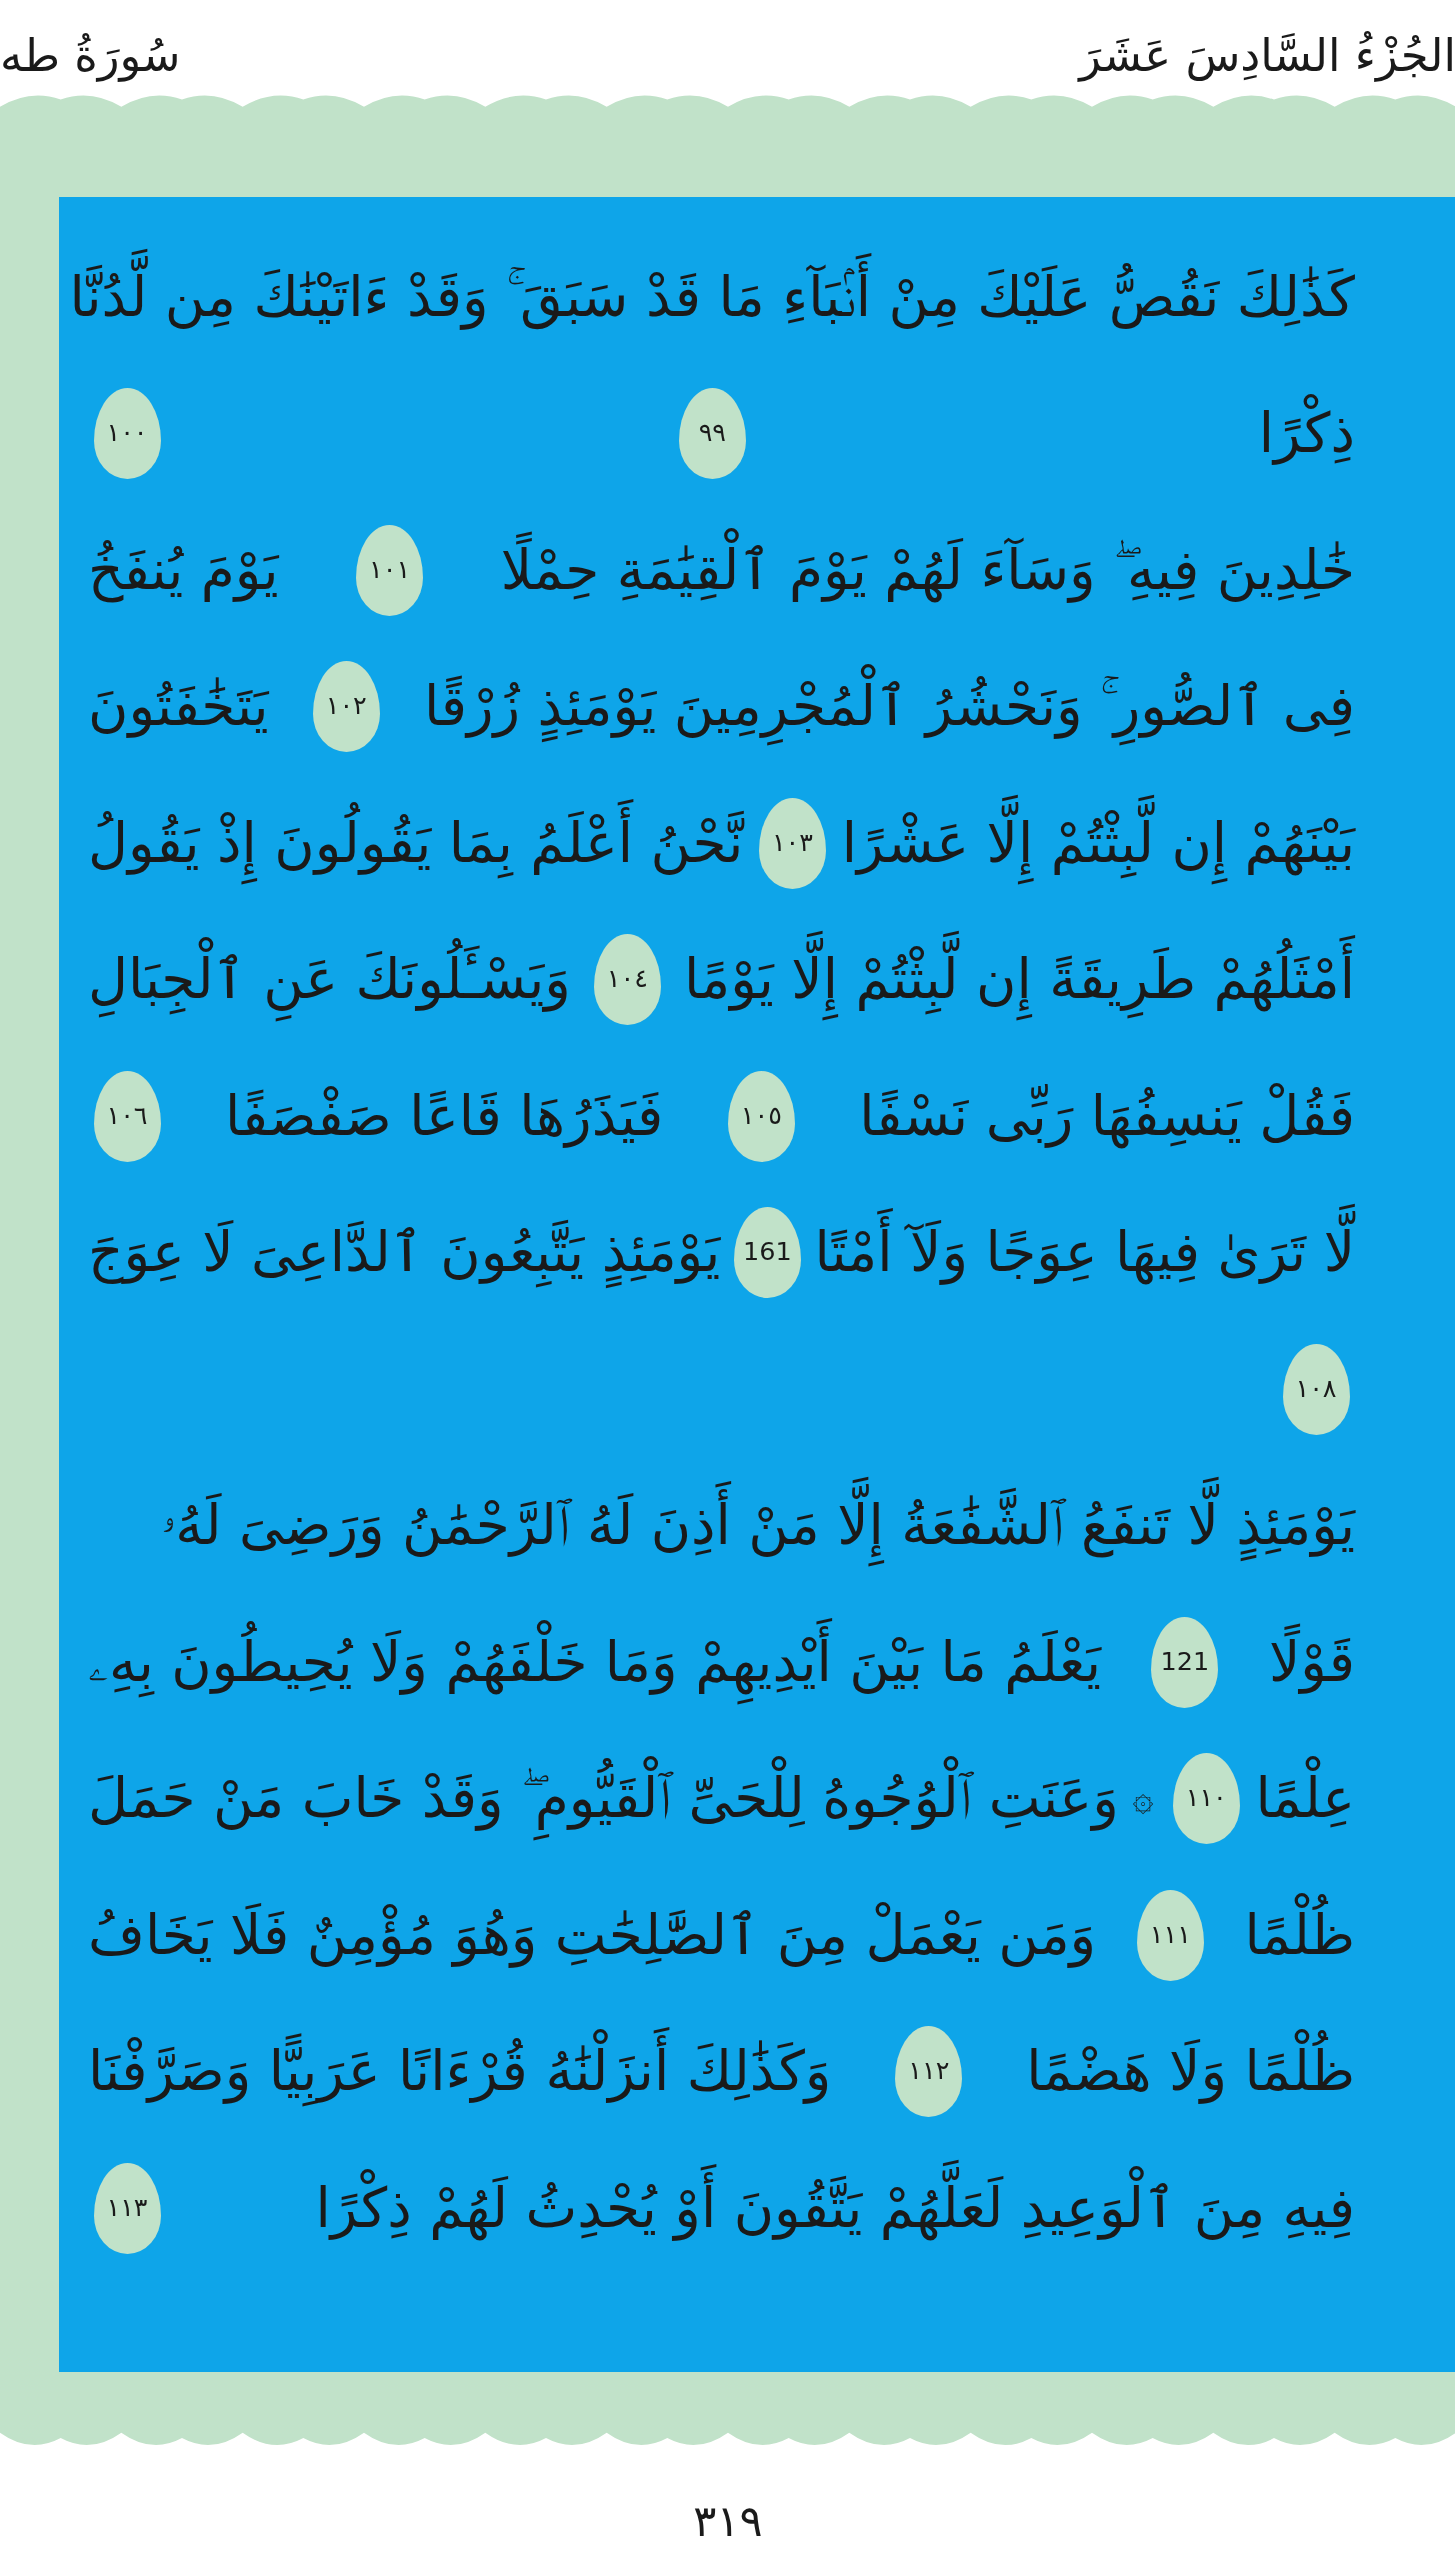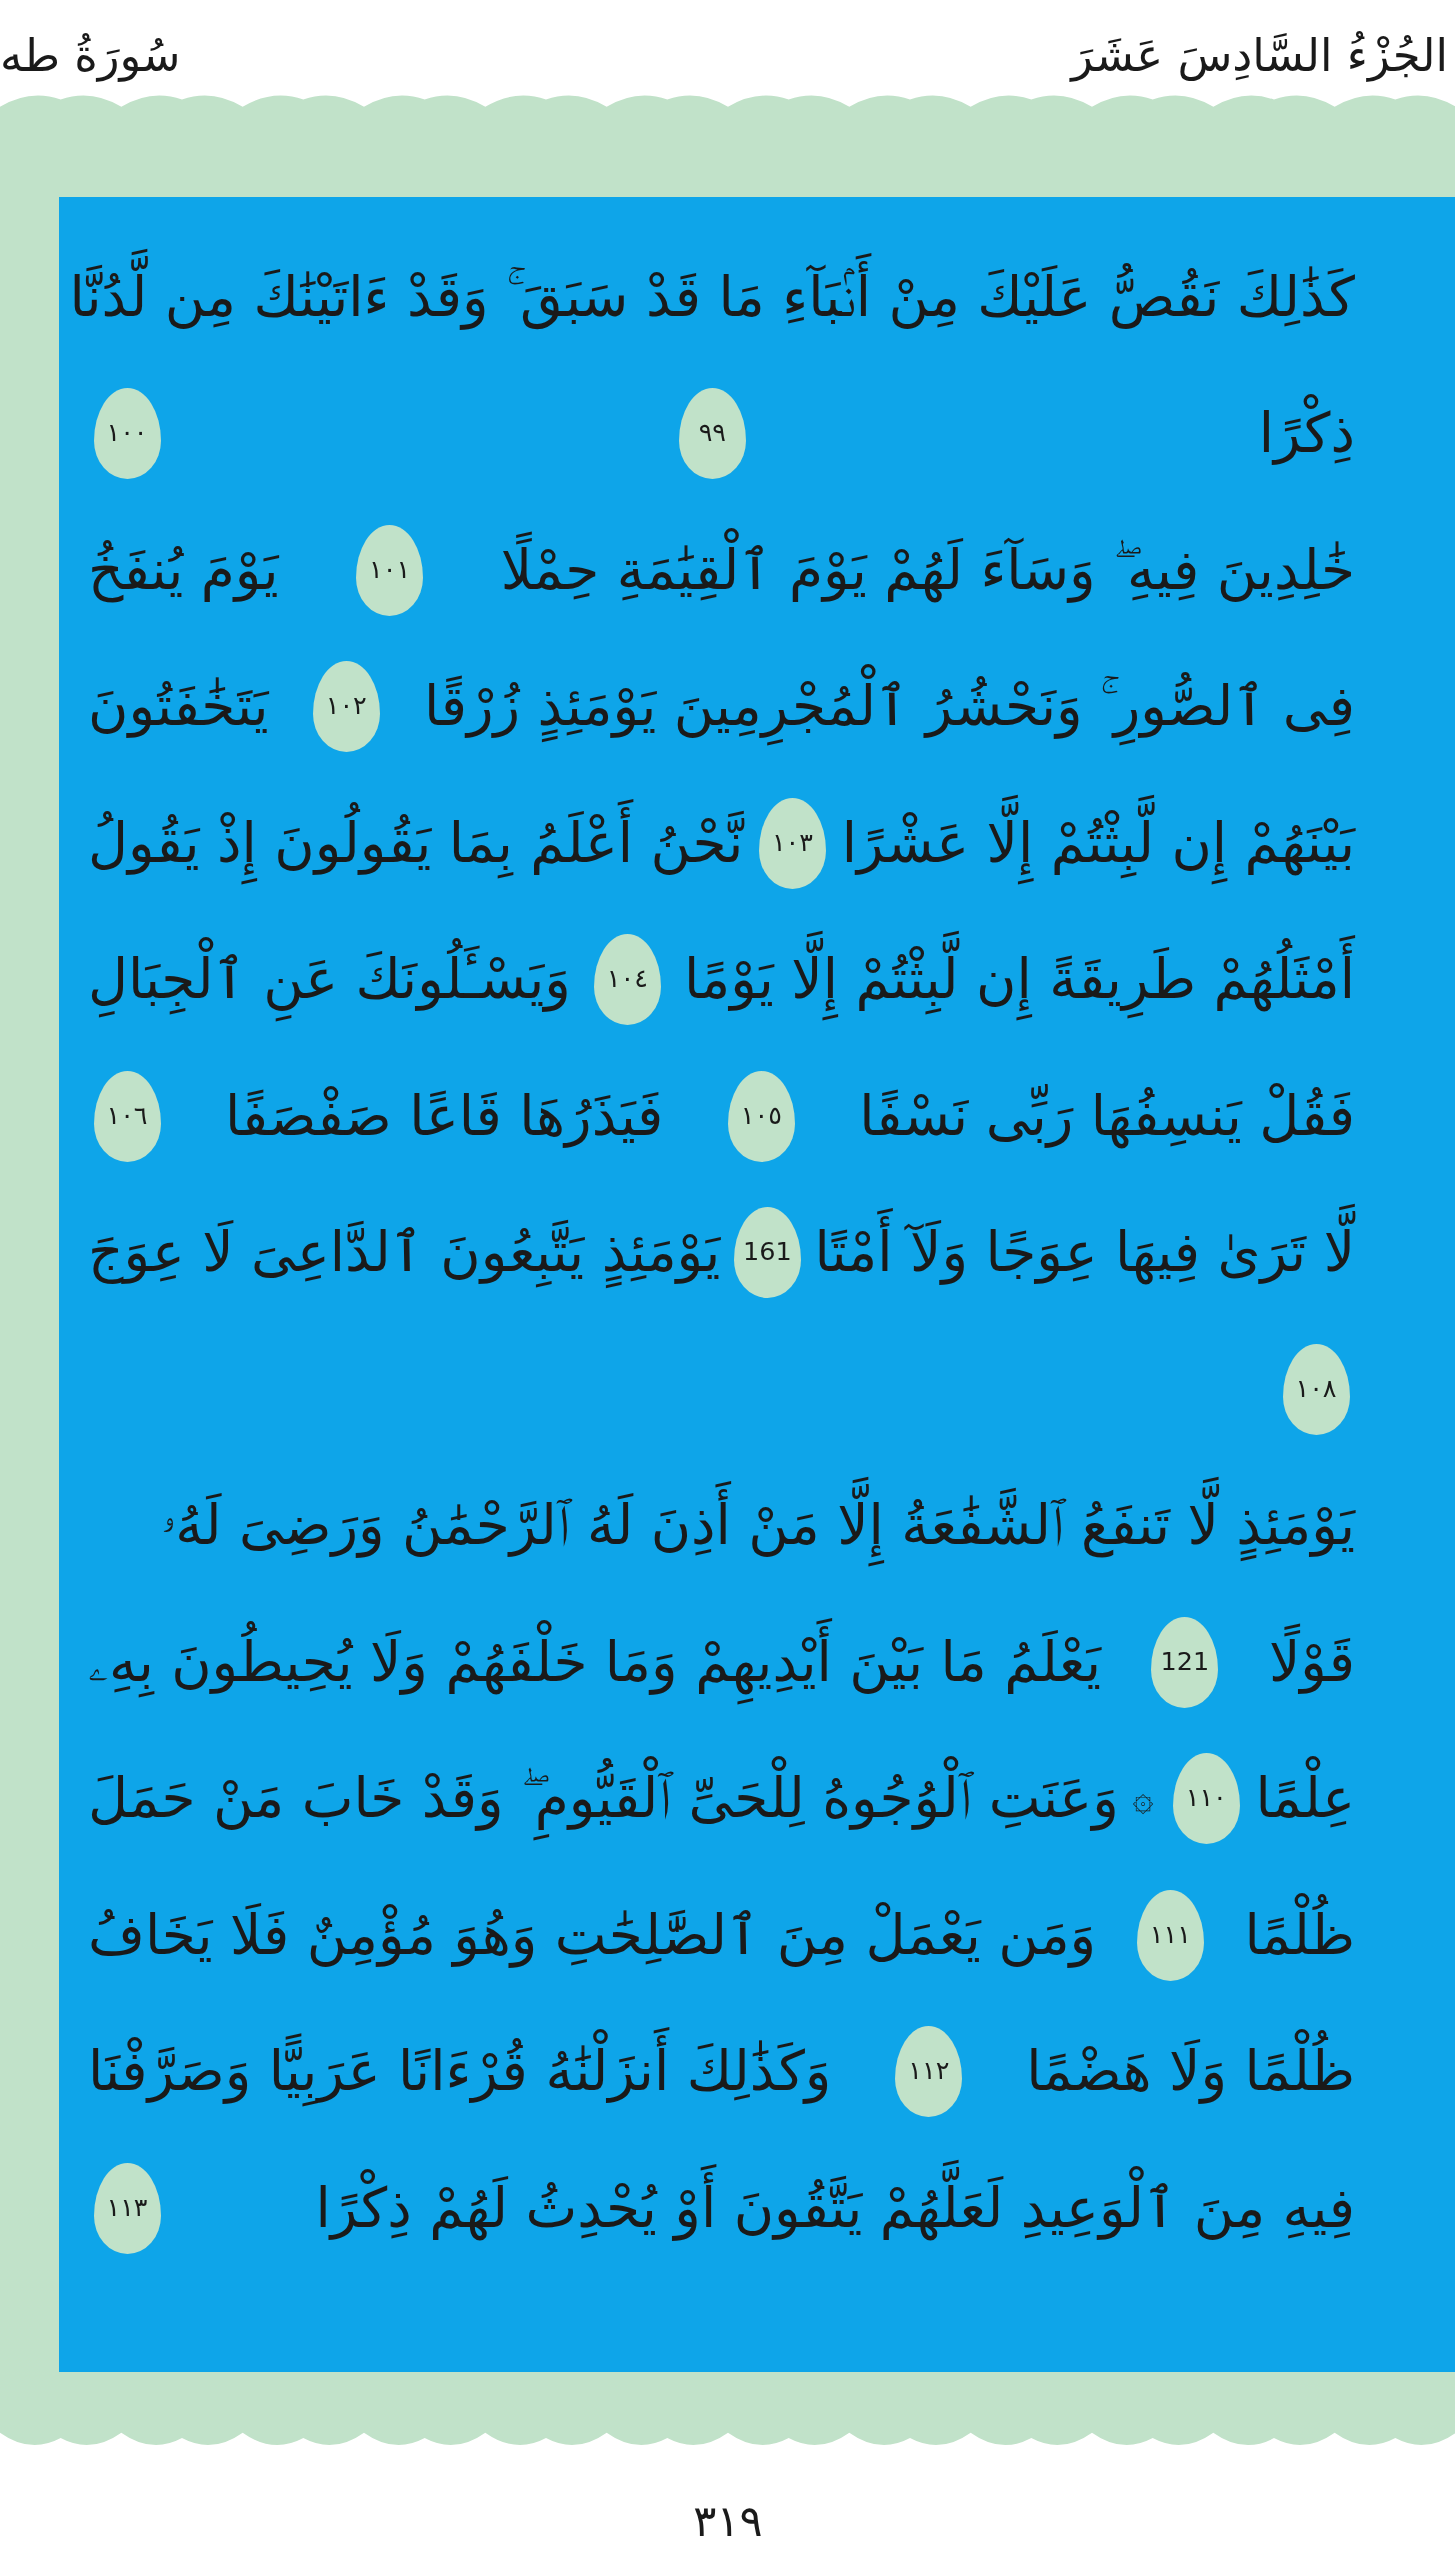--- a/index.html
+++ b/index.html
@@ -1,21 +1,21 @@
 <!DOCTYPE html>
 <html style="font-size:14.6px"><head>
 <meta charset="utf-8">
 <style>
   html, body { margin: 0; padding: 0; background: #ffffff; }
   body { width: 1456px; height: 2550px; position: relative; overflow: hidden;
          font-family: "DejaVu Sans", sans-serif; color: #1a1a1a; }
   .header { position: absolute; top: 0; left: 0; width: 1456px; height: 91px; margin-top: 20px; }
   .header-surah { position: absolute; left: 0; top: 3.6px; font-size: 45px; direction: rtl;
                   line-height: 64px; white-space: nowrap; }
-  .header-juz { position: absolute; right: 8px; top: 3.6px; font-size: 45px; direction: rtl;
+  .header-juz { position: absolute; right: 0; top: 3.6px; font-size: 45px; direction: rtl;
                 line-height: 64px; white-space: nowrap; }
   .frame { position: absolute; left: 0; top: 116px; width: 1456px; height: 2302px;
            background: #c1e2c9; }
   .scallop-top { position: absolute; left: 0; top: 87px; width: 1456px; height: 36px; }
   .scallop-bottom { position: absolute; left: 0; top: 2411px; width: 1456px; height: 47px; }
   .panel { position: absolute; left: 59px; top: 197px; width: 1444px; height: 2175px;
            background: #0ea5e9; }
   .line { position: absolute; left: 29px; width: 1267px; height: 136px; direction: rtl;
           font-family: "DejaVu Sans", sans-serif; font-size: 55px; line-height: 136px;
           text-align: justify; text-align-last: justify; white-space: nowrap;

